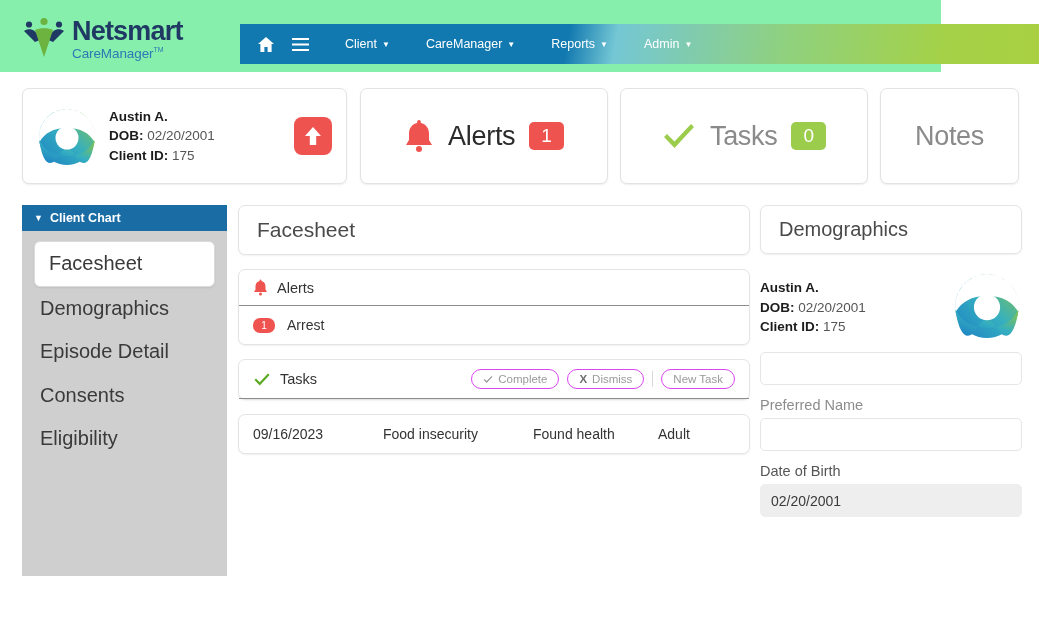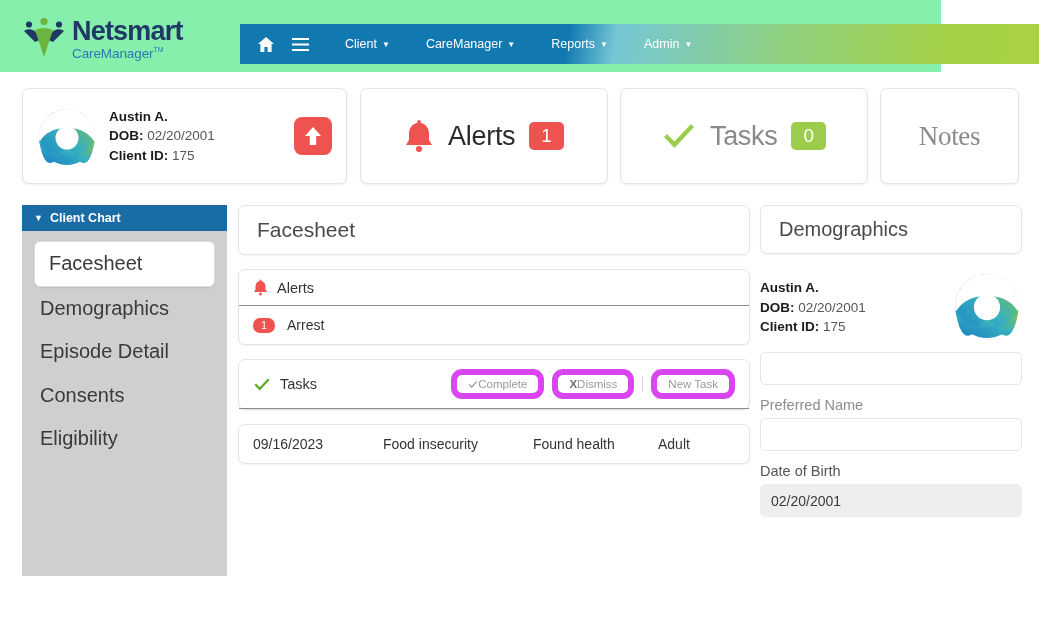--- a/index.html
+++ b/index.html
@@ -54,21 +54,21 @@
   .card {
     position: absolute; top: 0; height: 96px;
     background: #fff; border: 1px solid #e3e3e3;
     border-radius: 7px;
     box-shadow: 0 1px 2px rgba(0,0,0,0.07);
     display: flex; align-items: center;
   }
   #card-client { left: 22px; width: 325px; padding: 0 14px; gap: 12px; }
   #card-alerts { left: 360px; width: 248px; justify-content: center; gap: 14px; }
   #card-tasks  { left: 620px; width: 248px; justify-content: center; gap: 14px; }
-  #card-notes  { left: 880px; width: 139px; justify-content: center; font-family: Liberation Serif, serif; }
+  #card-notes  { left: 880px; width: 139px; justify-content: center; }
 
   .avatar-lg { width: 60px; height: 58px; flex: 0 0 60px; }
   .client-lines { font-size: 13.5px; color: #3a3a3a; line-height: 1.45; }
   .client-lines b { color: #1c1c1c; }
   .client-lines .val { color: #555; }
 
   .uparrow-btn {
     width: 38px; height: 38px; border-radius: 8px; background: #ef5350;
     display: flex; align-items: center; justify-content: center;
     margin-left: auto; cursor: pointer;
@@ -118,23 +118,23 @@
   }
   .panel-title-only { padding: 12px 18px; font-size: 21px; color: #4a4a4a; }
 
   .sec-head {
     display: flex; align-items: center; padding: 9px 14px;
     border-bottom: 1.5px solid #8c8c8c; gap: 9px;
   }
   .sec-head .title { font-size: 14.5px; color: #333; }
   .sec-actions { margin-left: auto; display: flex; align-items: center; gap: 8px; }
   .pill {
-    border: 6px solid #d946ef; border-radius: 11px;
+    border: 1px solid #d946ef; border-radius: 11px;
     font-size: 11.5px; color: #9a9a9a; padding: 3px 11px;
-    display: flex; align-items: center; cursor: pointer;
+    display: flex; align-items: center; gap: 5px; cursor: pointer;
     background: #fff;
   }
   .divider-v { width: 1px; height: 16px; background: #d8d8d8; }
   .sec-row { padding: 11px 14px; font-size: 14px; color: #333; display: flex; align-items: center; gap: 12px; }
   .mini-badge {
     background: #ef5350; color: #fff; border-radius: 7px;
     font-size: 10px; padding: 2px 7px; min-width: 22px; text-align: center;
   }
   .prob-row { display: flex; padding: 11px 14px; font-size: 14px; color: #333; }
   .prob-row > span:nth-child(1) { width: 130px; }

